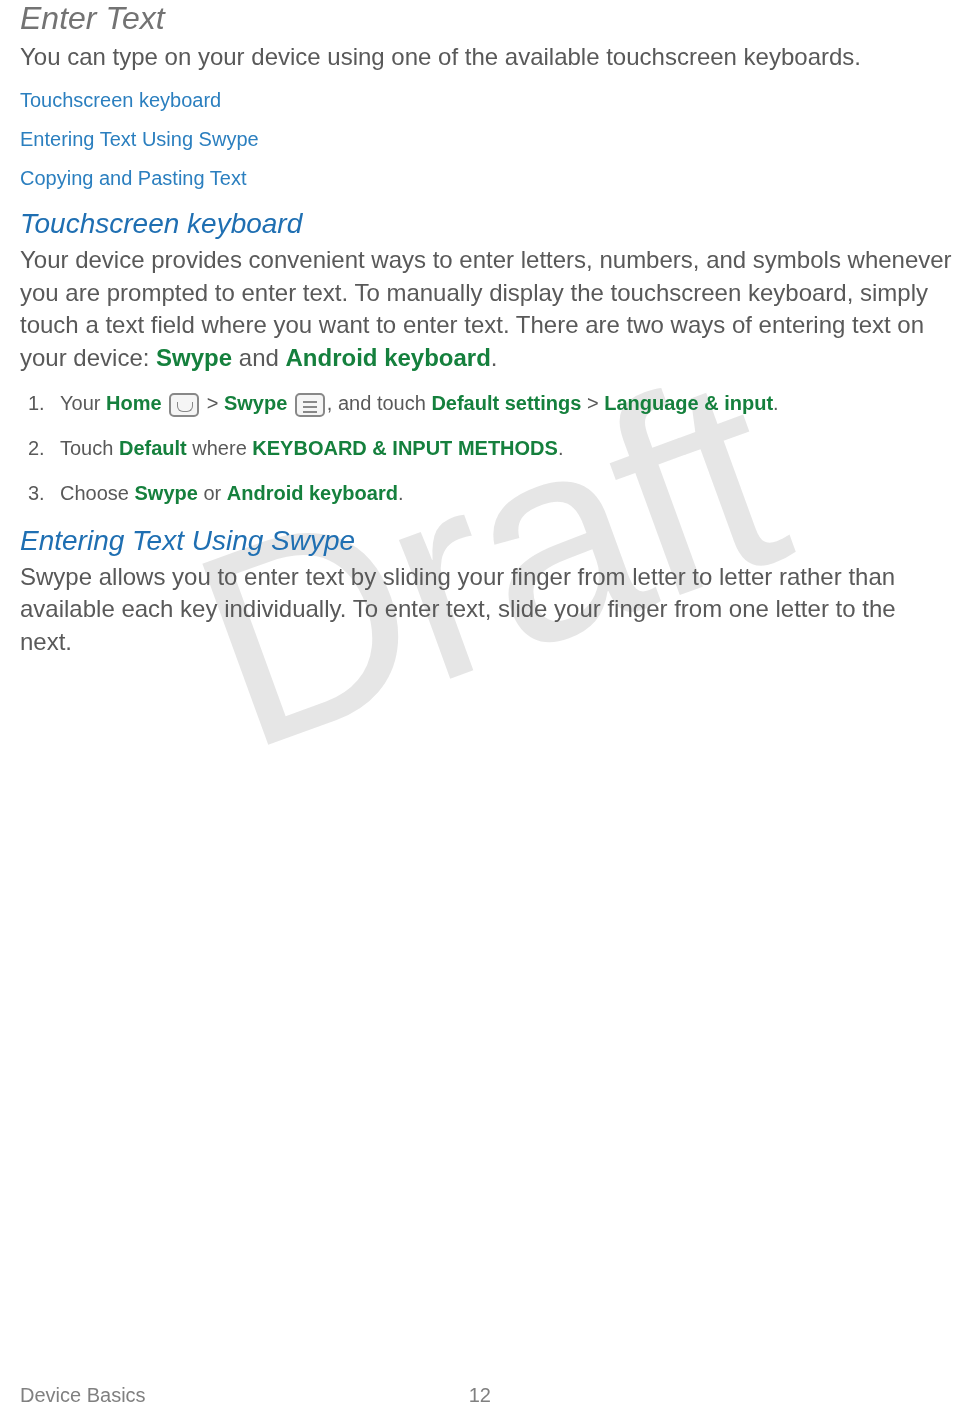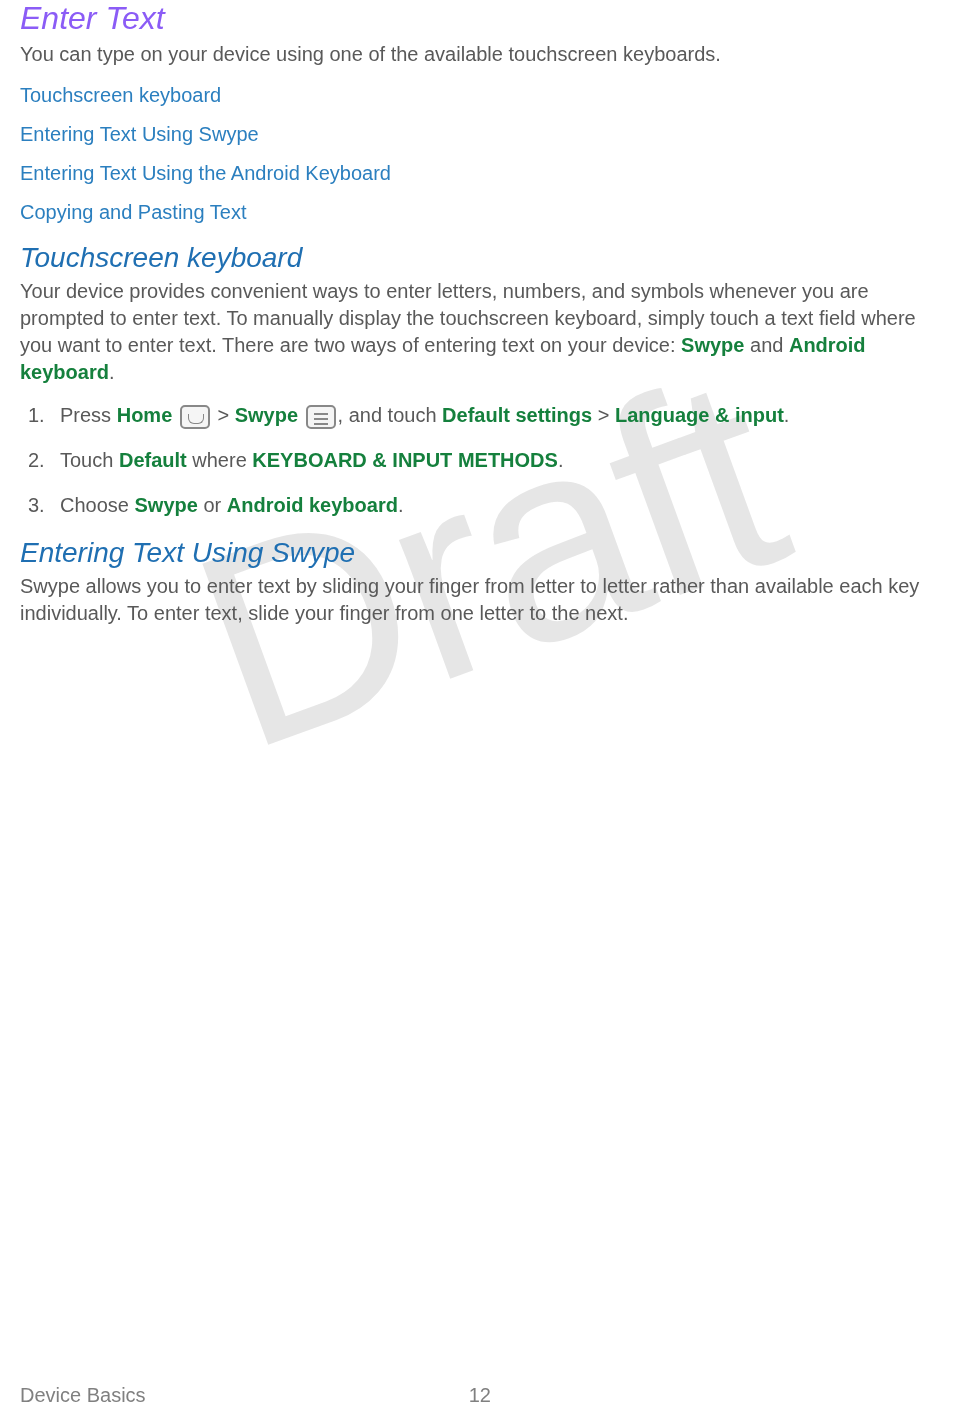--- a/index.html
+++ b/index.html
@@ -32,35 +32,35 @@
     }
     .content {
       position: relative;
       z-index: 1;
     }
     h1.section-title {
       font-family: Arial, sans-serif;
       font-style: italic;
       font-weight: normal;
       font-size: 32px;
-      color: #8b5cf6;
+      color: #737373;
       margin-bottom: 4px;
       margin-top: 0;
     }
     h2.subsection-title {
       font-family: Arial, sans-serif;
       font-style: italic;
       font-weight: normal;
       font-size: 28px;
       color: #1f6fb2;
       margin-top: 18px;
       margin-bottom: 4px;
     }
     p.body-text {
-      font-size: 20px;
+      font-size: 24px;
       line-height: 1.35;
       color: #595959;
       margin-bottom: 16px;
     }
     a.link {
       display: block;
       color: #2b7fbf;
       font-size: 20px;
       text-decoration: none;
       margin-bottom: 16px;
@@ -157,34 +157,33 @@
 
 <div class="watermark">Draft</div>
 
 <div class="content">
 
   <h1 class="section-title">Enter Text</h1>
   <p class="body-text">You can type on your device using one of the available touchscreen keyboards.</p>
 
   <a class="link" href="#">Touchscreen keyboard</a>
   <a class="link" href="#">Entering Text Using Swype</a>
-  <a class="link" href="#">Entering Text Using the Android Keyboard</a>
   <a class="link" href="#">Copying and Pasting Text</a>
 
   <h2 class="subsection-title">Touchscreen keyboard</h2>
   <p class="body-text">
     <span>Your device provides convenient ways to enter letters, numbers, and symbols whenever you are prompted to enter text. To manually display the touchscreen keyboard, simply touch a text field where you want to enter text. There are two ways of entering text on your device: </span><span class="bold">Swype</span><span> and </span><span class="bold">Android keyboard</span><span>.</span>
   </p>
 
 
 
   <ol class="steps">
     <li>
       <span class="num">1.</span>
-      <span>Press </span><span class="bold">Home</span>
+      <span>Your </span><span class="bold">Home</span>
       <span class="icon-box icon-home"></span>
       <span> &gt; </span><span class="bold">Swype</span>
       <span class="icon-box icon-menu"></span><span>, and touch </span><span class="bold">Default settings</span><span> &gt; </span><span class="bold">Language &amp; input</span><span>.</span>
     </li>
     <li>
       <span class="num">2.</span>
       <span>Touch </span><span class="bold">Default</span><span> where </span><span class="bold">KEYBOARD &amp; INPUT METHODS</span><span>.</span>
     </li>
     <li>
       <span class="num">3.</span>

